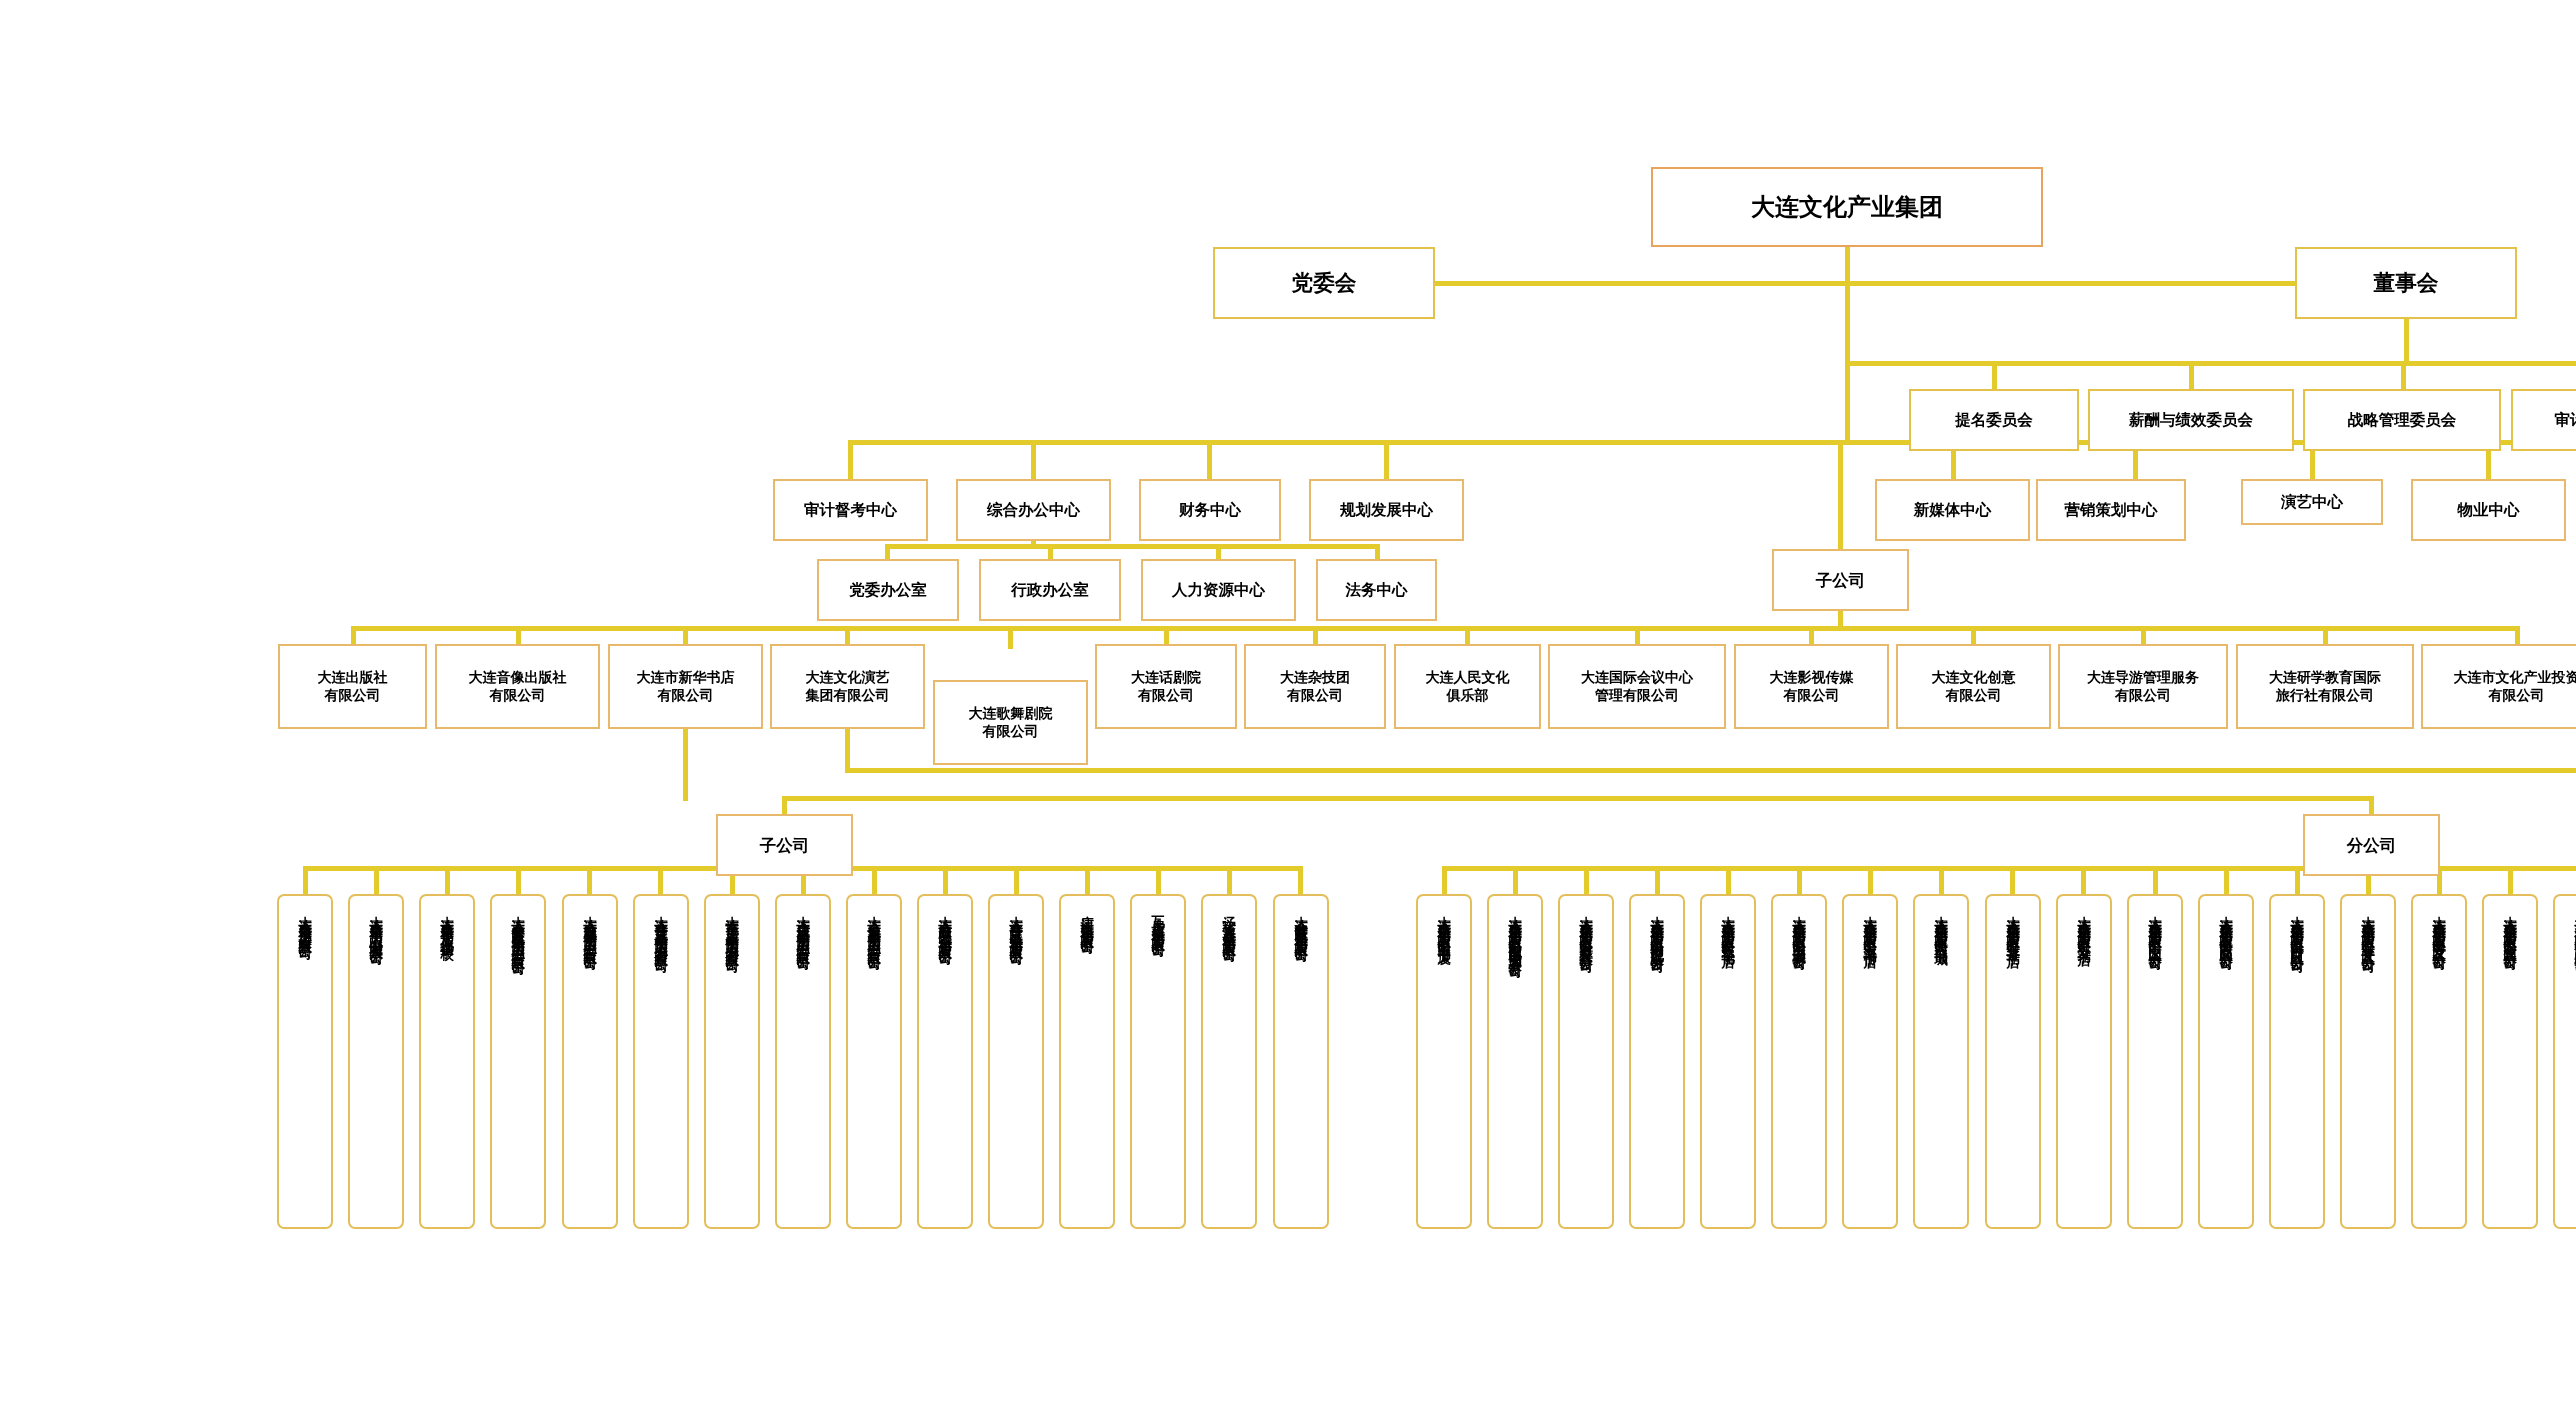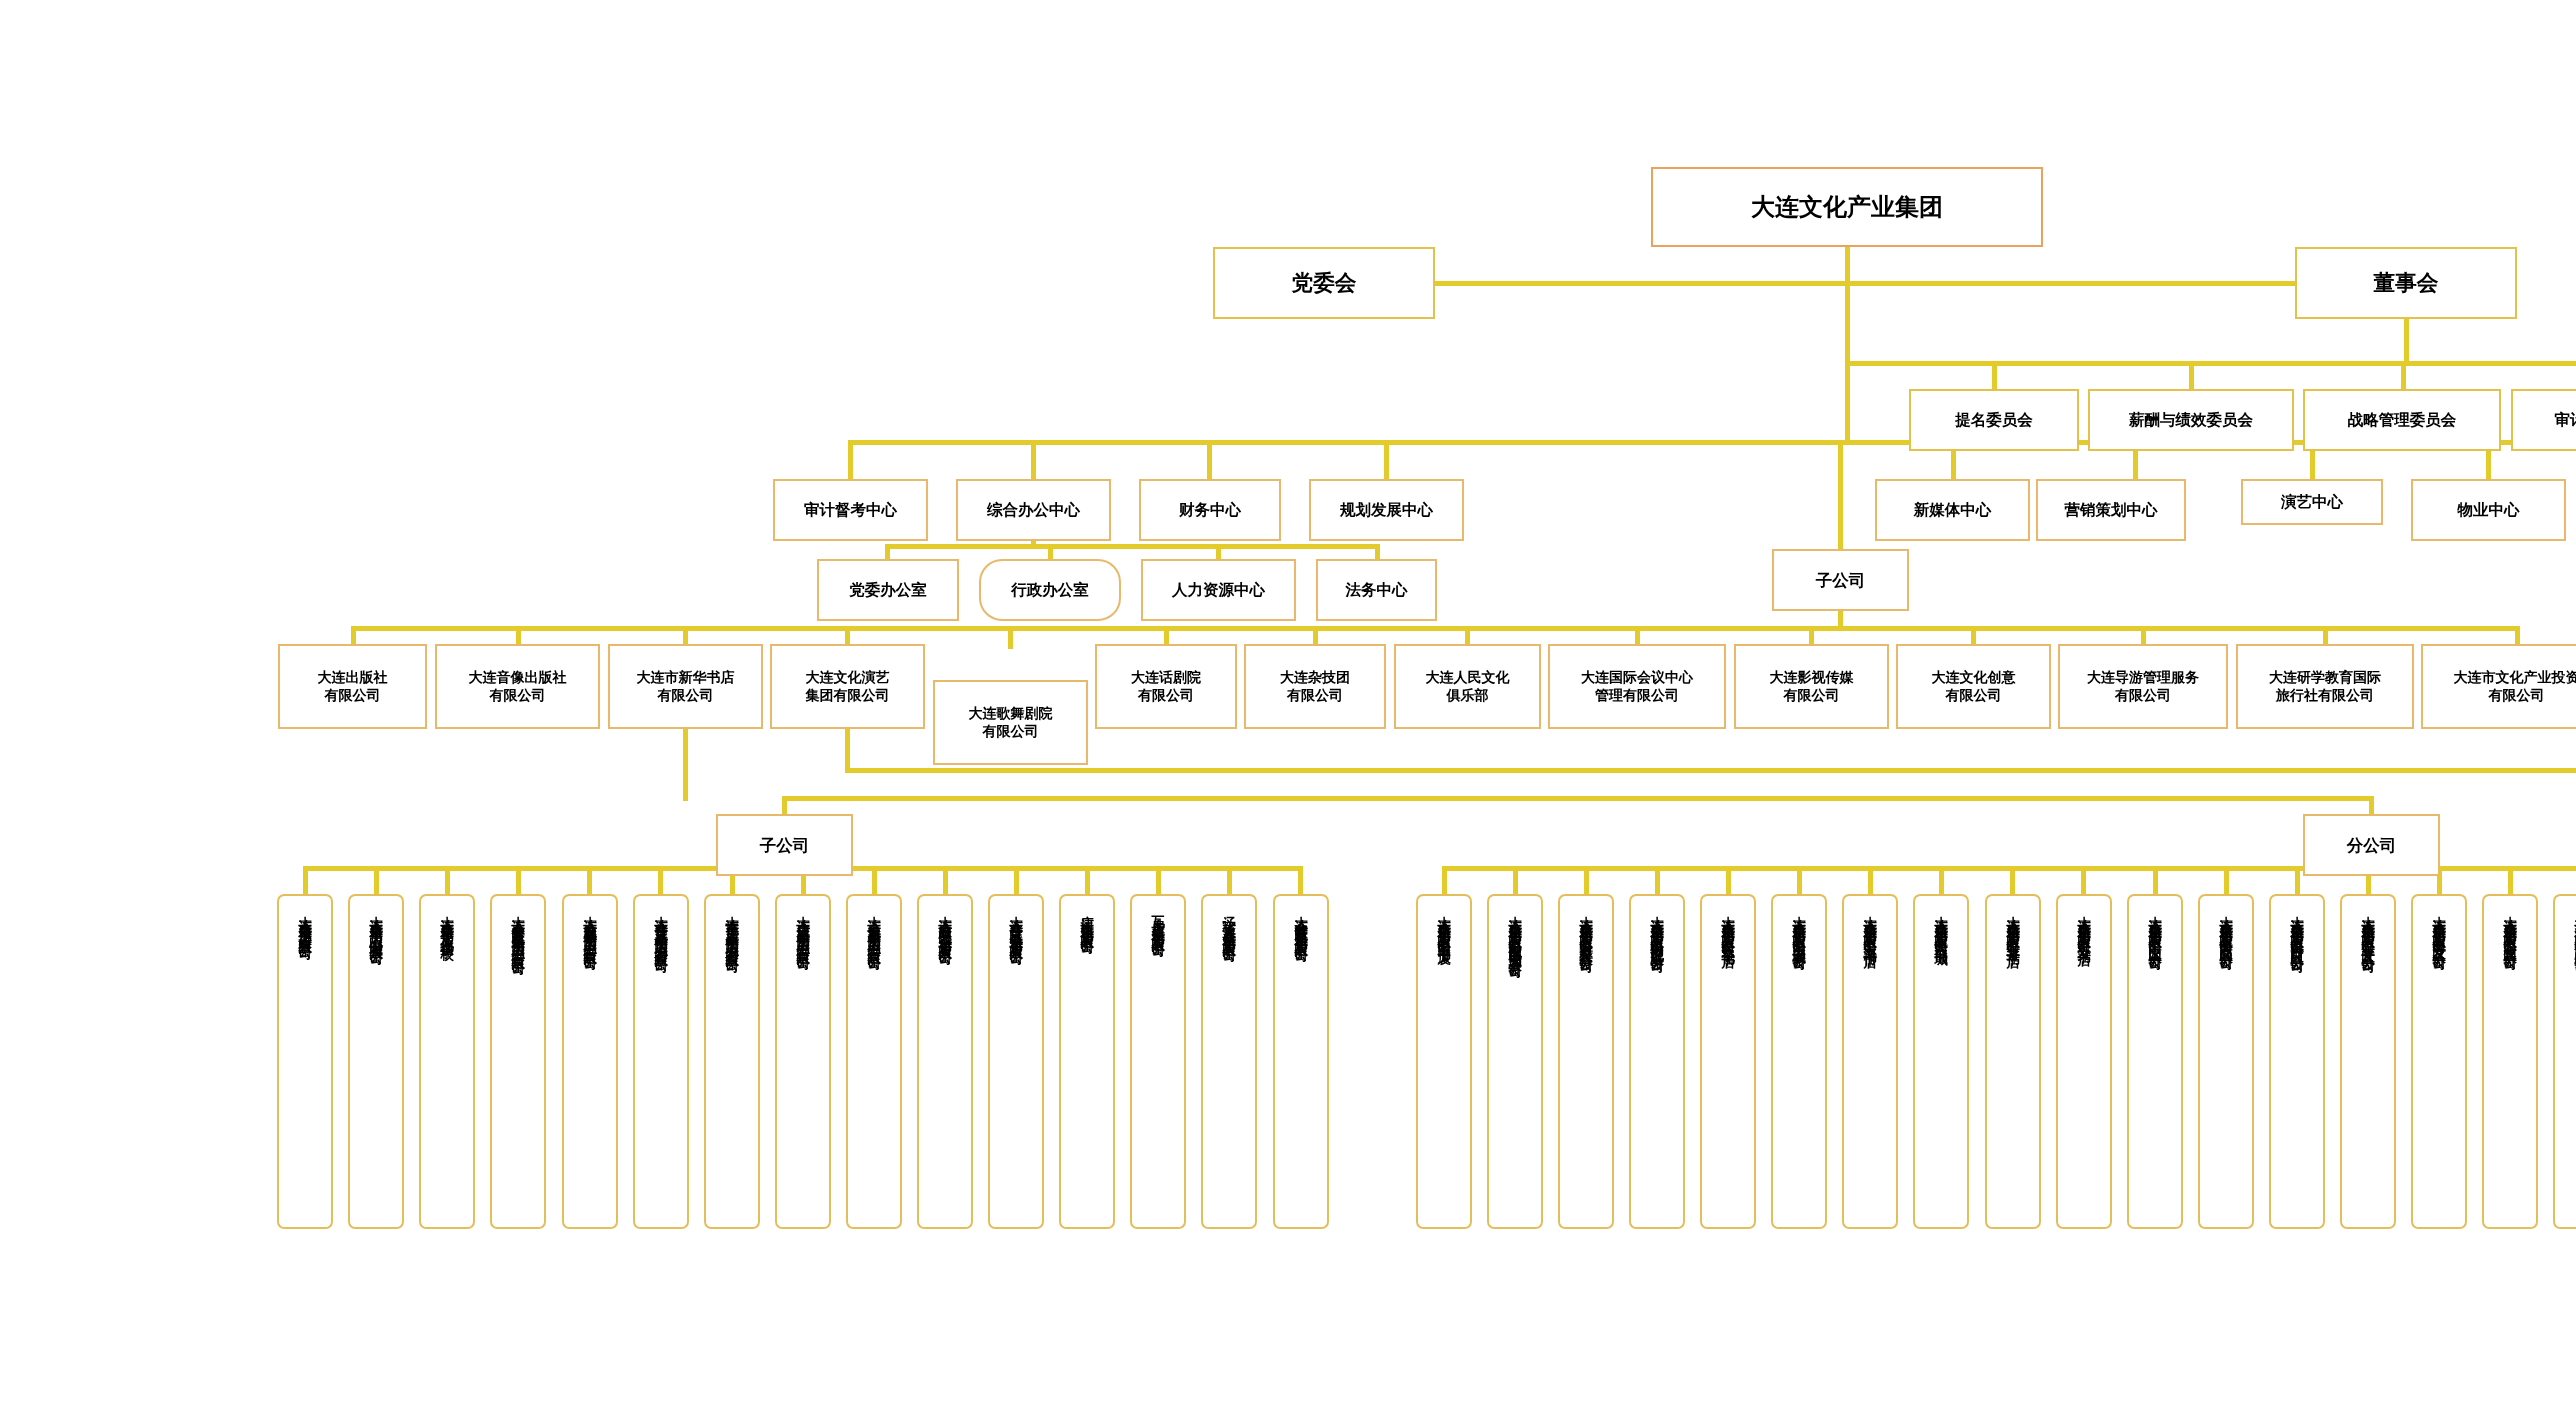--- a/index.html
+++ b/index.html
@@ -152,21 +152,21 @@
     </div>
     <div class="ln v" style="left: 2486px; top: 440px; height: 43px; background: rgb(226, 203, 43);"></div>
     <div class="ln h" style="left: 848px; top: 440px; width: 1832px; background: rgb(226, 203, 43);"></div>
     <div class="ln v" style="left: 1031px; top: 541px; height: 7.2px; background: rgb(226, 203, 43);"></div>
     <div class="node " style="left: 817px; top: 559px; width: 142px; height: 62px; font-size: 15.5px;">
       <div>
         <div>党委办公室</div>
       </div>
     </div>
     <div class="ln v" style="left: 885px; top: 544px; height: 20px; background: rgb(226, 203, 43);"></div>
-    <div class="node " style="left: 979px; top: 559px; width: 142px; height: 62px; font-size: 15.5px; border-radius: 23px;">
+    <div class="node " style="left: 979px; top: 559px; width: 142px; height: 62px; font-size: 15.5px;">
       <div>
         <div>行政办公室</div>
       </div>
     </div>
     <div class="ln v" style="left: 1048px; top: 544px; height: 20px; background: rgb(226, 203, 43);"></div>
     <div class="node " style="left: 1141px; top: 559px; width: 155px; height: 62px; font-size: 15.5px;">
       <div>
         <div>人力资源中心</div>
       </div>
     </div>

